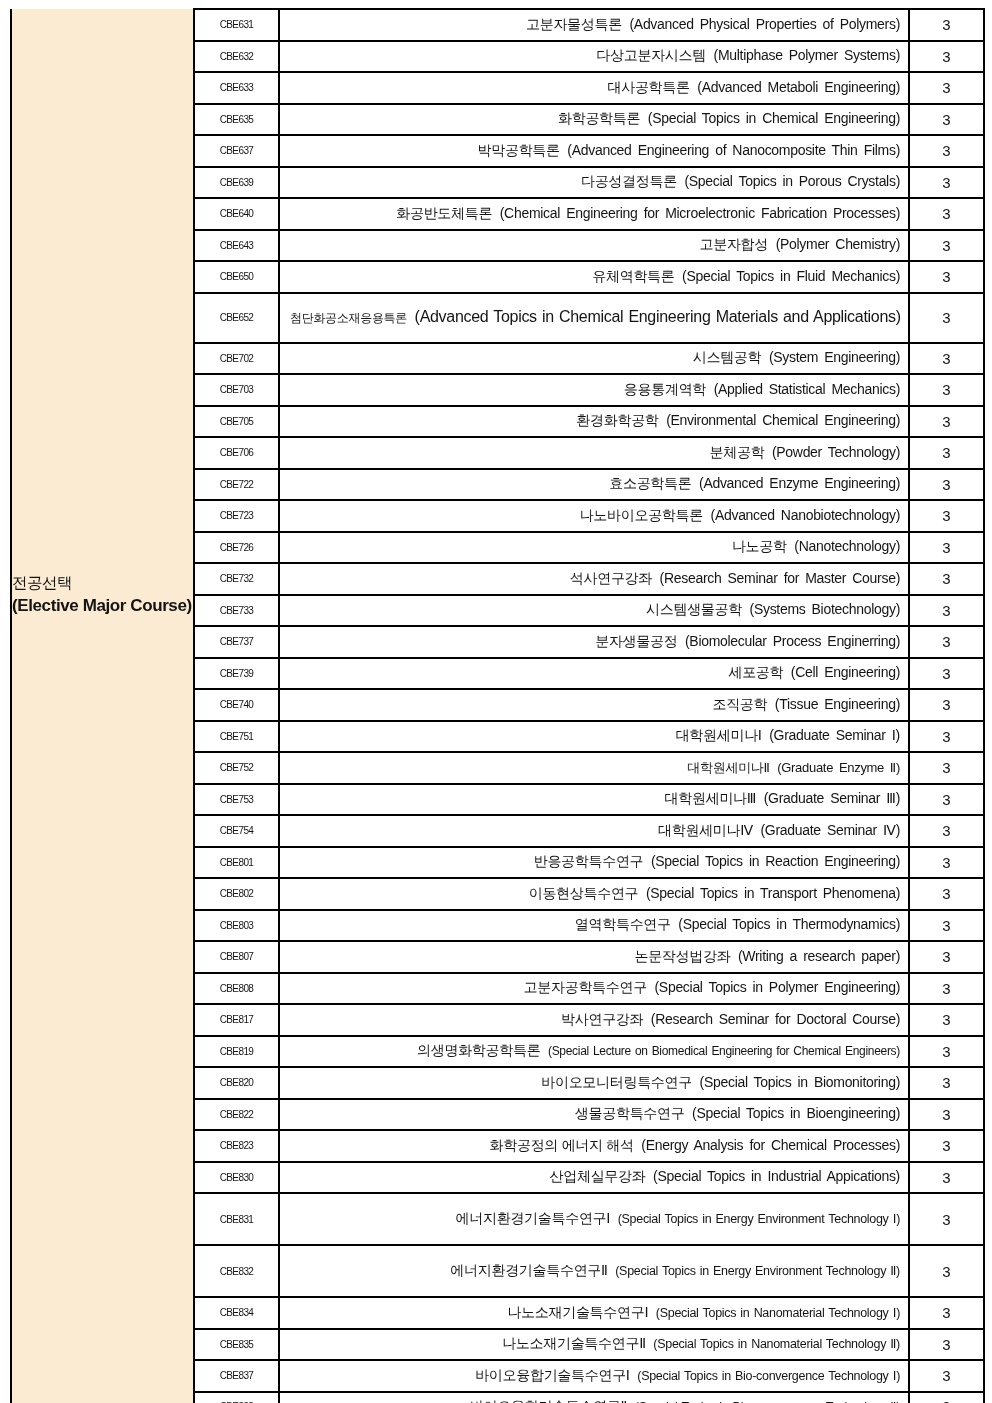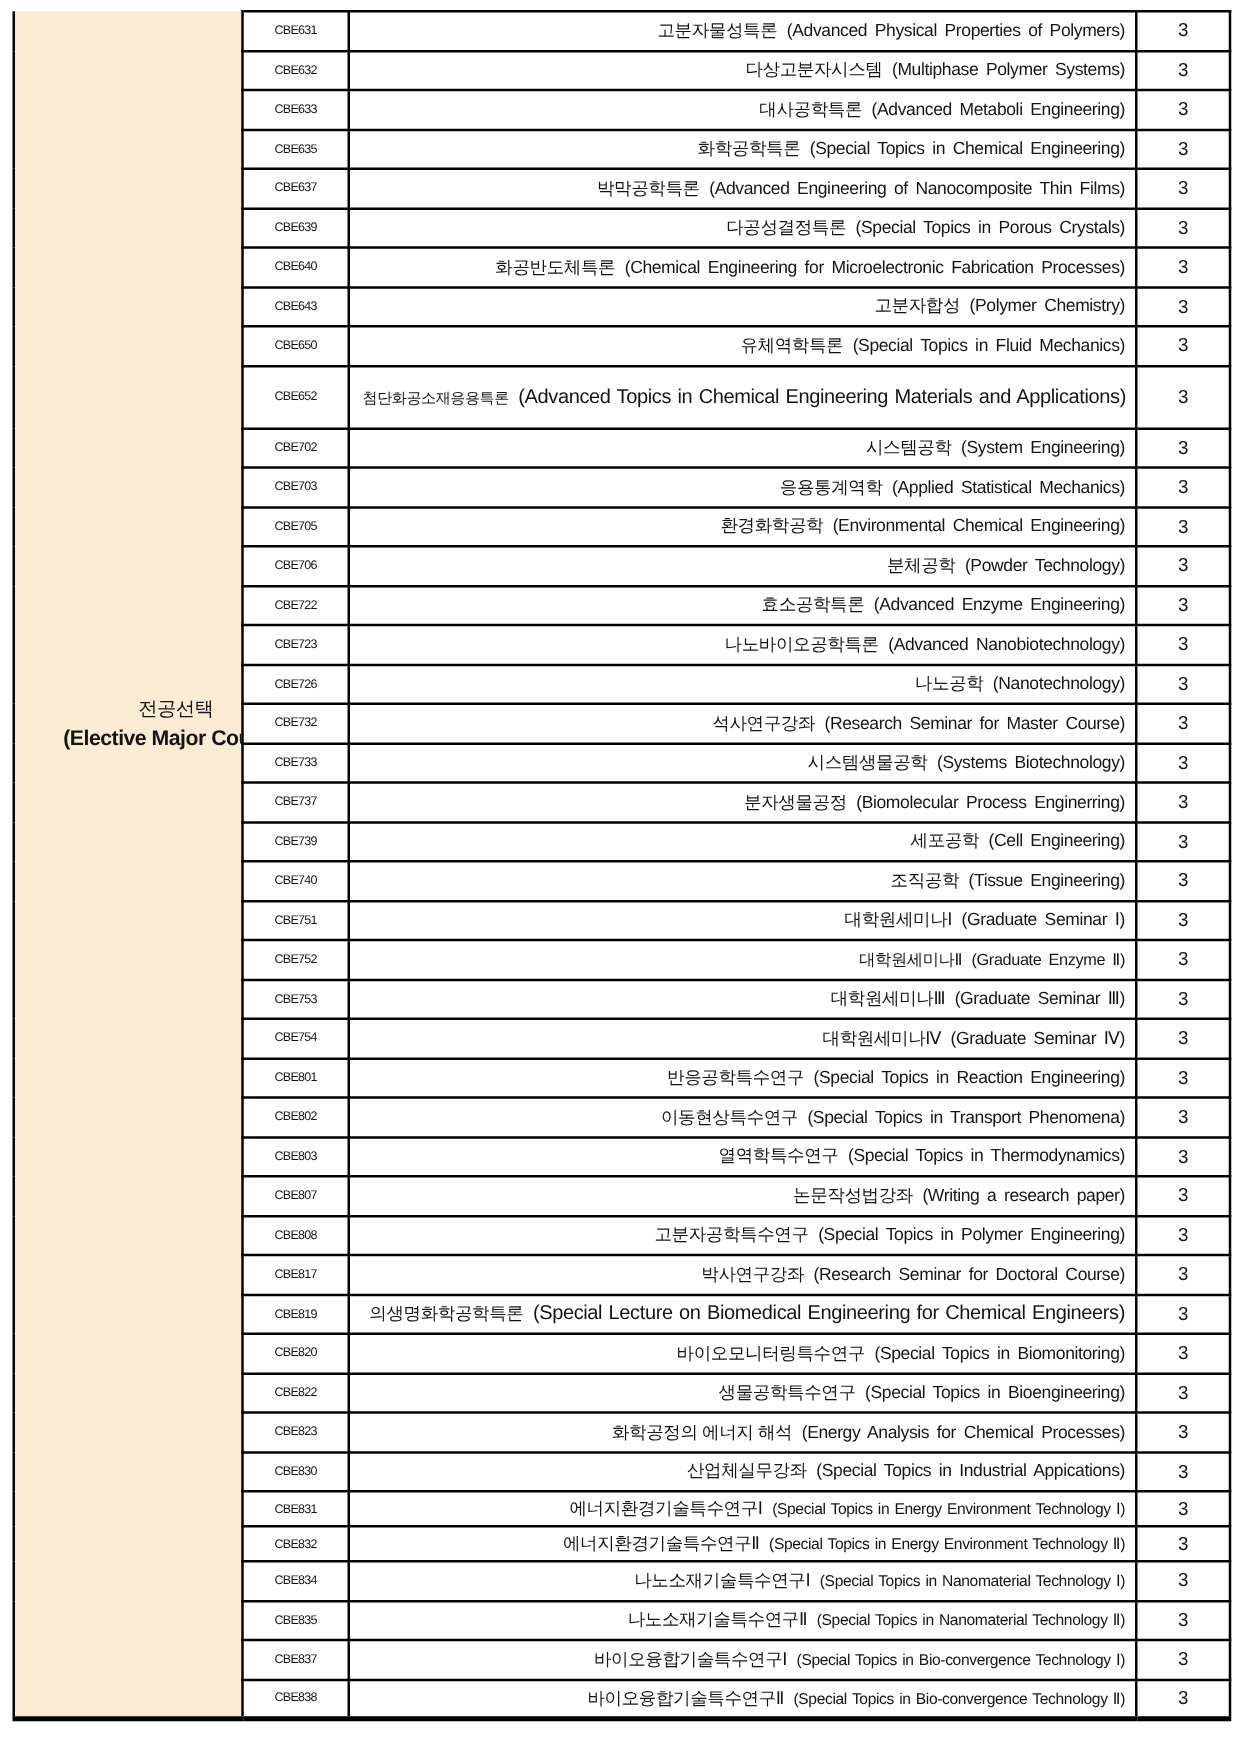--- a/index.html
+++ b/index.html
@@ -34,27 +34,25 @@
 
   
   td.cat-cell {
     background: #FAEBD2;
     border-top: none;
     border-bottom-width: 4px;
     position: relative;
   }
   .cat-label {
     position: absolute;
-    top: 548px;
+    top: 563px;
     left: 0;
     width: 100%;
-    text-align: center;
     line-height: 1.4;
     white-space: normal;
-    margin-left: 38px;
   }
   .cat-kr { font-size: 15.5px; letter-spacing: -0.5px; }
   .cat-en { font-size: 17px; letter-spacing: -0.4px; font-weight: bold; }
 
   td.code {
     text-align: center;
     font-size: 10px;
     letter-spacing: -0.6px;
   }
   td.name {
@@ -69,23 +67,23 @@
     font-size: 15px;
   }
   tbody tr:last-child td { border-bottom-width: 4px; }
 
   
   tbody tr:nth-child(10) { height: 50px; border-radius: 21px; }
   tbody tr:nth-child(10) td.name .kr { font-size: 12px; }
   tbody tr:nth-child(10) td.name .en { font-size: 16px; word-spacing: 1px; }
   tbody tr:nth-child(24) td.name .kr,
   tbody tr:nth-child(24) td.name .en { font-size: 13px; }
-  tbody tr:nth-child(33) td.name .en { font-size: 16px; word-spacing: 1px; }
+  tbody tr:nth-child(33) td.name .en { font-size: 12px; word-spacing: 1px; }
   tbody tr:nth-child(38),
-  tbody tr:nth-child(39) { height: 28px; border-radius: 14px; }
+  tbody tr:nth-child(39) { height: 52px; border-radius: 14px; }
   tbody tr:nth-child(38) td.name .en,
   tbody tr:nth-child(39) td.name .en,
   tbody tr:nth-child(40) td.name .en,
   tbody tr:nth-child(41) td.name .en,
   tbody tr:nth-child(42) td.name .en,
   tbody tr:nth-child(43) td.name .en { font-size: 12.5px; word-spacing: 1px; }
 </style>
 </head>
 <body>
 

